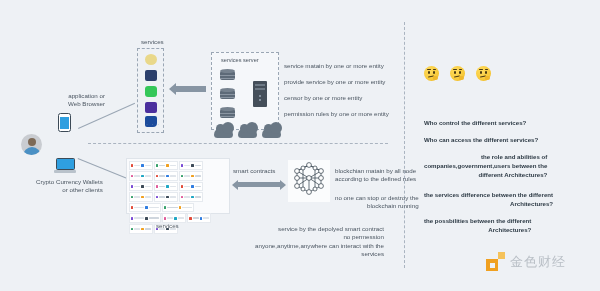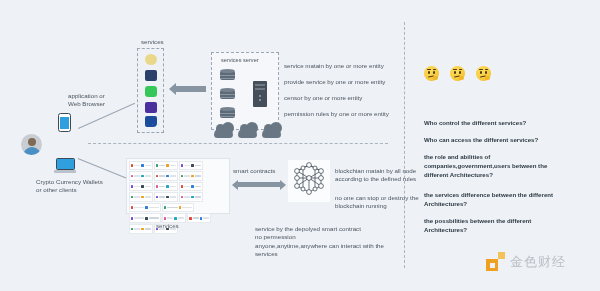--- a/index.html
+++ b/index.html
@@ -2,21 +2,21 @@
 <html><head>
 <meta charset="utf-8">
 <style>
   * { box-sizing: border-box; margin: 0; padding: 0; }
   html, body {
     width: 600px; height: 291px;
     overflow: hidden;
     background: #eef1f5;
     font-family: "Liberation Sans", sans-serif;
   }
-  #canvas { position: relative; width: 600px; height: 291px; background: #eef1f5; }
+  #canvas { position: relative; width: 600px; height: 291px; background: #eef1f5; text-align: right; }
 
   .lbl { position: absolute; color: #4a5560; line-height: 1.35; white-space: pre-line; }
   .lbl-sm  { font-size: 5.6px; }
   .lbl-md  { font-size: 6.2px; }
   .q-text  { font-size: 6.1px; font-weight: bold; color: #2d3a45; line-height: 1.5; white-space: pre-line; }
 
   
   .vdivider {
     position: absolute; left: 404px; top: 22px;
     width: 0; height: 246px;

